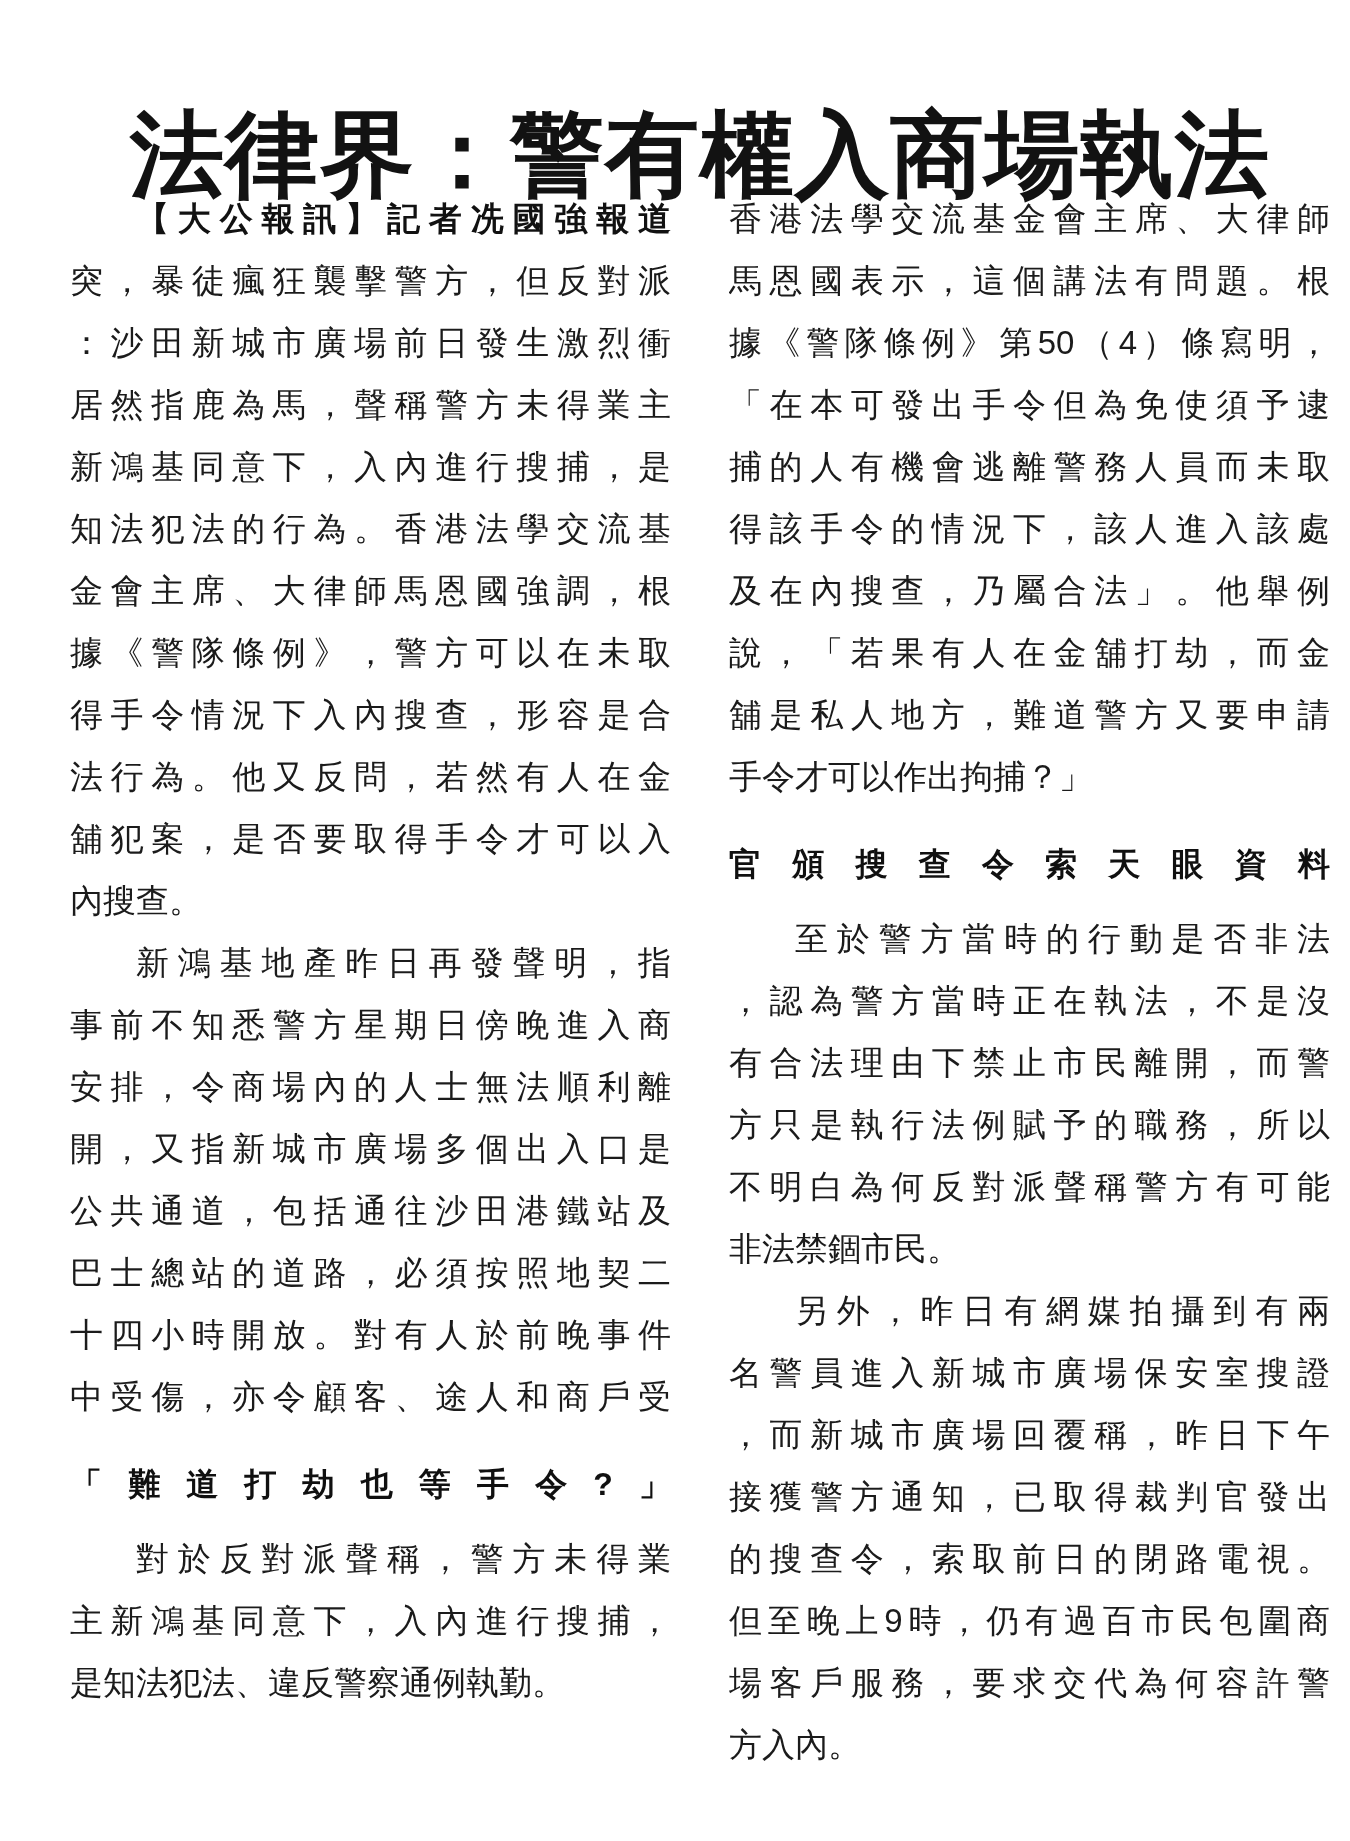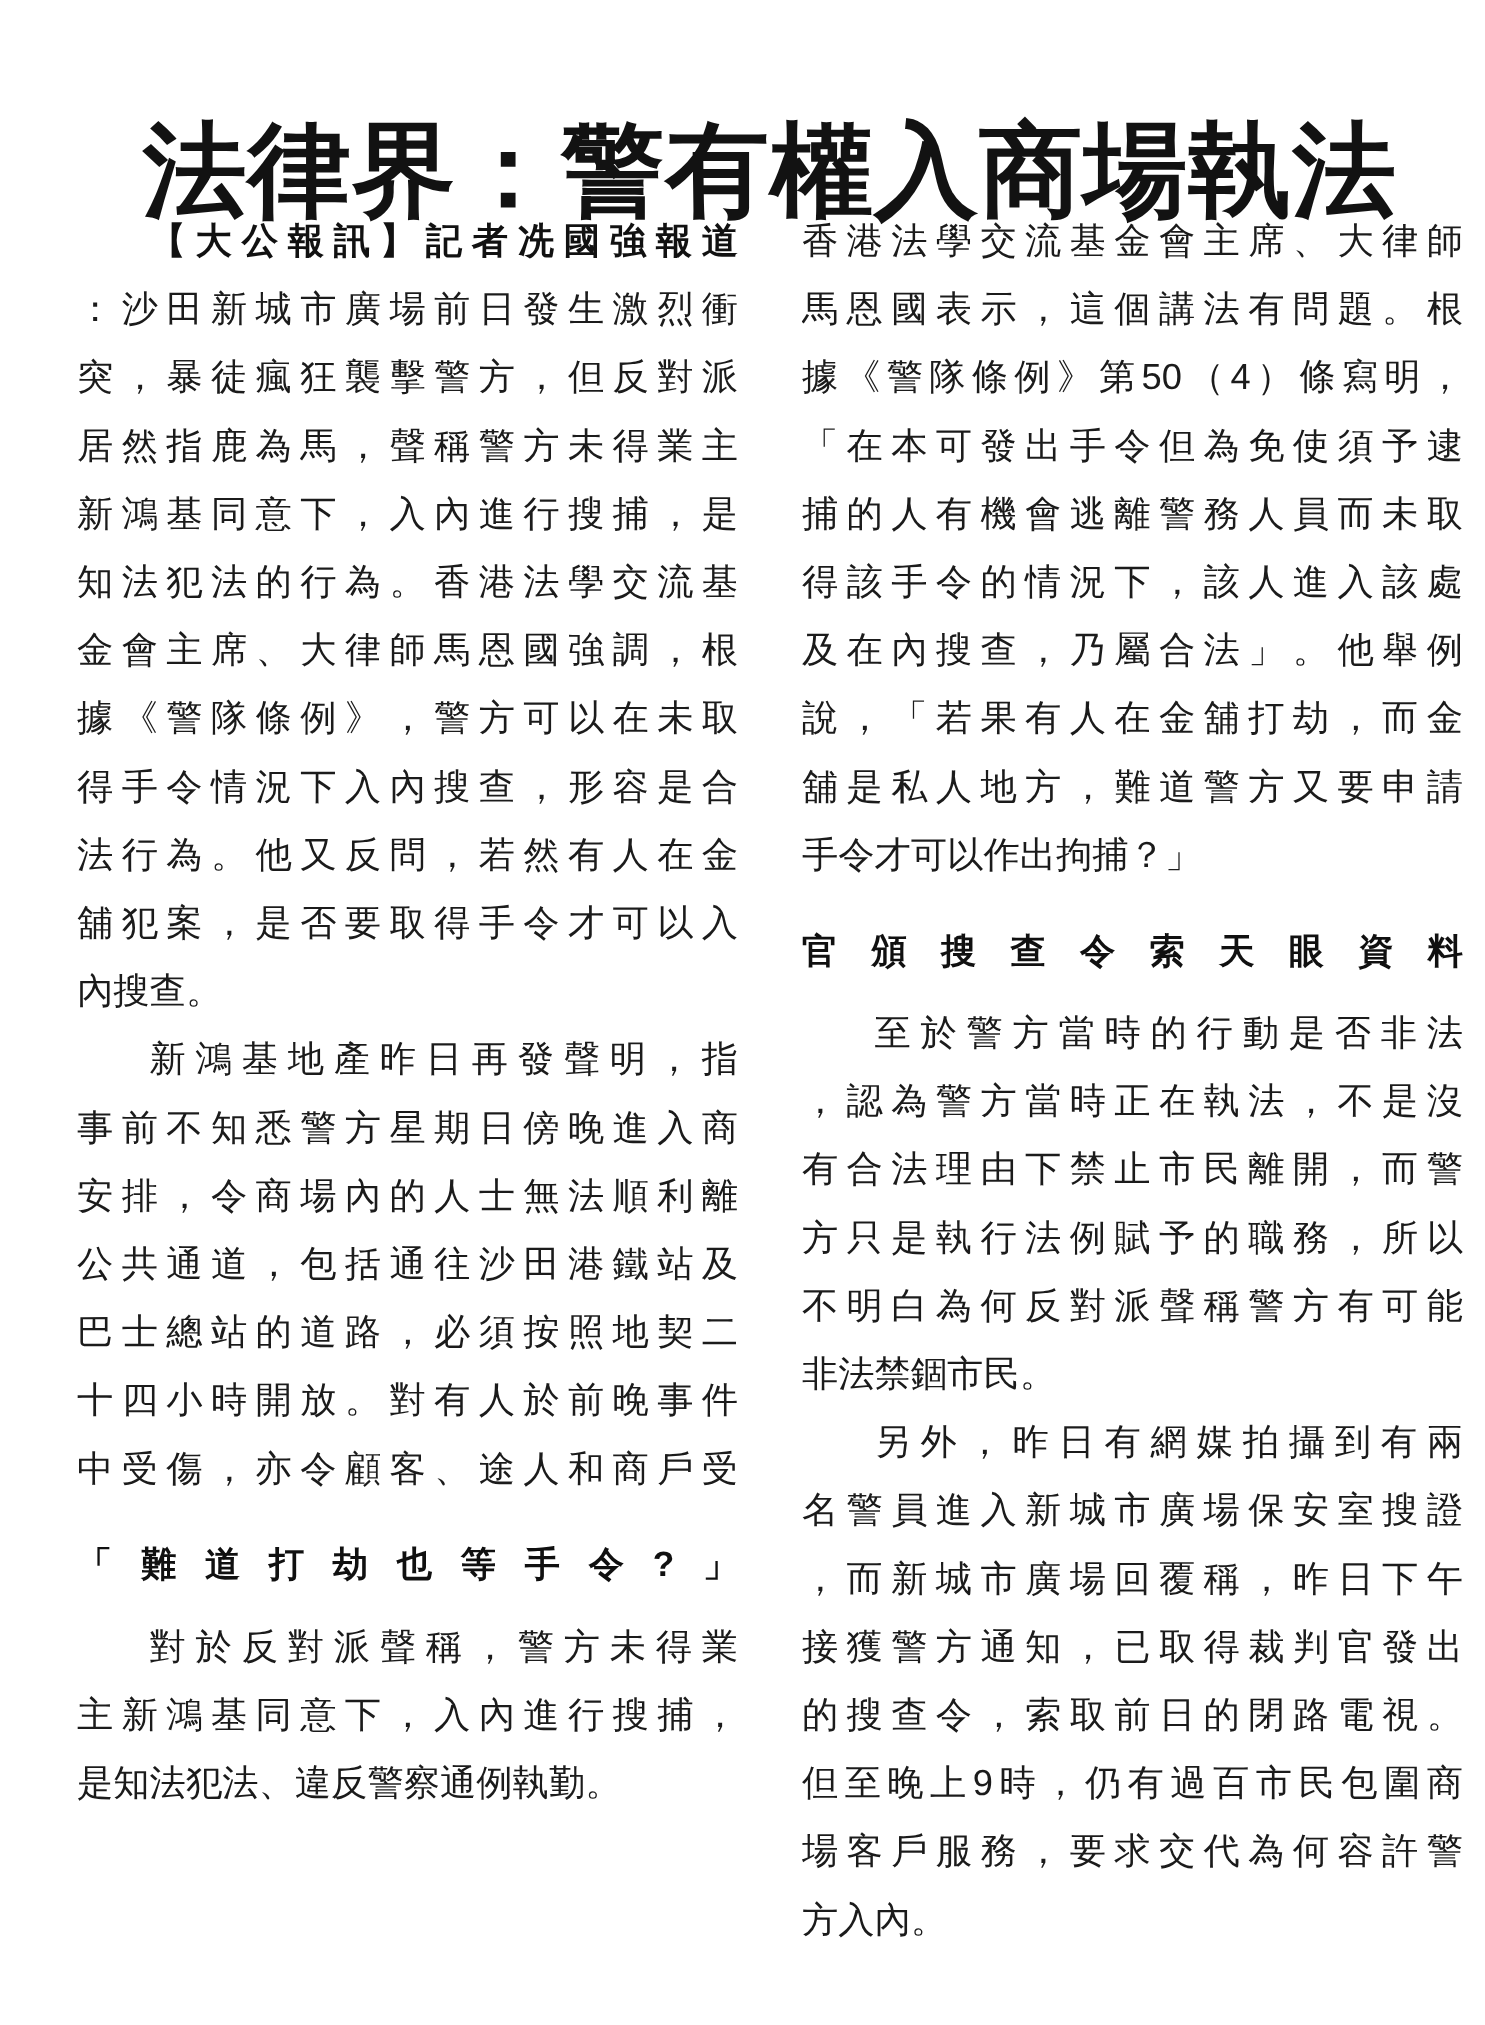--- a/index.html
+++ b/index.html
@@ -57,36 +57,37 @@
 </head>
 <body>
 
 <div class="page">
   <h1 class="headline">法律界：警有權入商場執法</h1>
 
   <div class="cols">
     <div class="col" id="col-0">
         <div>
           <div class="line in b">【大公報訊】記者冼國強報道</div>
+          <div class="line">突，暴徒瘋狂襲擊警方，但反對派</div>
           <div class="line">：沙田新城市廣場前日發生激烈衝</div>
-          <div class="line">突，暴徒瘋狂襲擊警方，但反對派</div>
           <div class="line">居然指鹿為馬，聲稱警方未得業主</div>
           <div class="line">新鴻基同意下，入內進行搜捕，是</div>
           <div class="line">知法犯法的行為。香港法學交流基</div>
           <div class="line">金會主席、大律師馬恩國強調，根</div>
           <div class="line">據《警隊條例》，警方可以在未取</div>
           <div class="line">得手令情況下入內搜查，形容是合</div>
           <div class="line">法行為。他又反問，若然有人在金</div>
           <div class="line">舖犯案，是否要取得手令才可以入</div>
           <div class="line end">內搜查。</div>
         </div>
         <div>
           <div class="line in">新鴻基地產昨日再發聲明，指</div>
           <div class="line">事前不知悉警方星期日傍晚進入商</div>
           <div class="line">安排，令商場內的人士無法順利離</div>
+          <div class="line">開，又指新城市廣場多個出入口是</div>
           <div class="line">公共通道，包括通往沙田港鐵站及</div>
           <div class="line">巴士總站的道路，必須按照地契二</div>
           <div class="line">十四小時開放。對有人於前晚事件</div>
           <div class="line">中受傷，亦令顧客、途人和商戶受</div>
         </div>
         <h2 class="subhead">「難道打劫也等手令?」</h2>
         <div>
           <div class="line in">對於反對派聲稱，警方未得業</div>
           <div class="line">主新鴻基同意下，入內進行搜捕，</div>
           <div class="line end">是知法犯法、違反警察通例執勤。</div>

